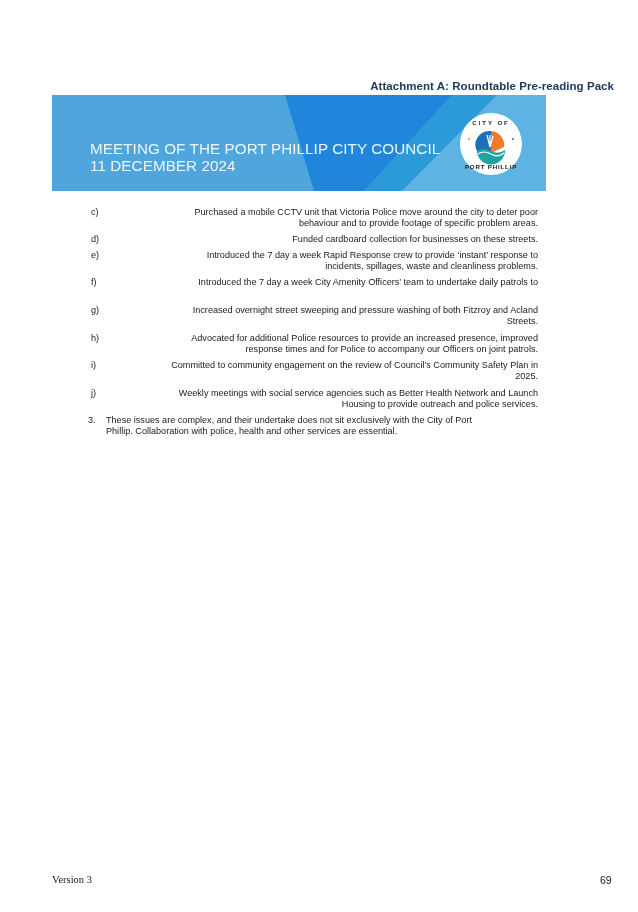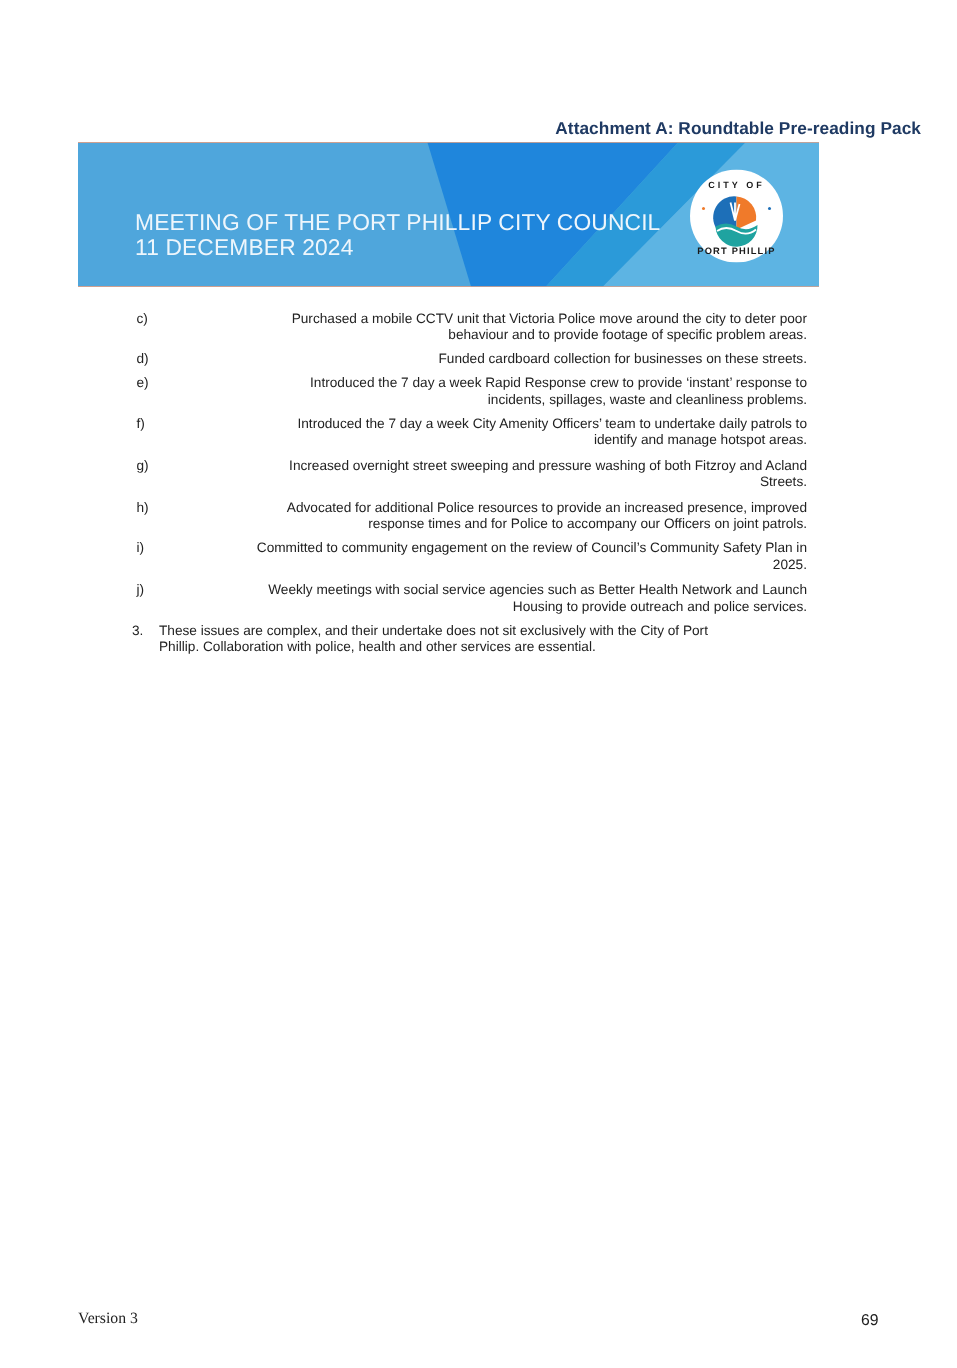--- a/index.html
+++ b/index.html
@@ -7,21 +7,21 @@
       width: 638px; height: 912px; background: #ffffff; position: relative; overflow: hidden;
       font-family: "Liberation Sans", sans-serif; color: #1f1f1f;
     }
     .attachment {
       position: absolute; top: 80px; right: 24px;
       font-size: 11.5px; font-weight: bold; color: #1f3a63;
       letter-spacing: 0.05px;
     }
     .banner {
       position: absolute; left: 52px; top: 95px; width: 494px; height: 96px;
-      background: #c2410c; overflow: hidden;
+      background: #15803d; overflow: hidden;
     }
     .banner svg.bg { position: absolute; left: 0; top: 0; }
     .banner-title {
       position: absolute; left: 38px; top: 45px;
       color: #eef6fc; font-size: 15.2px; line-height: 17px; letter-spacing: 0.1px;
     }
     .banner-title div { white-space: nowrap; }
     .logo {
       position: absolute; left: 408px; top: 18px; width: 62px; height: 62px;
     }
@@ -31,21 +31,21 @@
     }
     .item {
       position: absolute; left: 91px; width: 450px;
     }
     .item .lbl { position: absolute; left: 0; top: 0; }
     .item .txt { position: absolute; left: 27px; top: 0; width: 420px; text-align: right; }
     .num-item { position: absolute; left: 88px; width: 460px; }
     .num-item .lbl { position: absolute; left: 0; top: 0; }
     .num-item .txt { position: absolute; left: 18px; top: 0; width: 440px; }
     .footer-left { position: absolute; left: 52px; top: 874px; font-size: 10.5px; color: #222; font-family: Liberation Serif, serif; }
-    .footer-right { position: absolute; left: 574px; top: 874px; font-size: 10.5px; color: #222; }
+    .footer-right { position: absolute; left: 600px; top: 874px; font-size: 10.5px; color: #222; }
   </style>
 </head>
 <body>
 
 <div class="attachment">Attachment A: Roundtable Pre-reading Pack</div>
 
 <div class="banner">
   <svg class="bg" width="494" height="96" viewBox="0 0 494 96">
     <rect x="0" y="0" width="494" height="96" fill="#4fa6dc"></rect>
     <polygon points="233,0 400,0 312,96 262,96" fill="#1f86dc"></polygon>
@@ -88,21 +88,20 @@
     <span class="lbl">e)</span>
     <div class="txt">
       <div>Introduced the 7 day a week Rapid Response crew to provide ‘instant’ response to</div>
       <div>incidents, spillages, waste and cleanliness problems.</div>
     </div>
   </div>
   <div class="item" style="top:277px">
     <span class="lbl">f)</span>
     <div class="txt">
       <div>Introduced the 7 day a week City Amenity Officers’ team to undertake daily patrols to</div>
-      <div>identify and manage hotspot areas.</div>
     </div>
   </div>
   <div class="item" style="top:305px">
     <span class="lbl">g)</span>
     <div class="txt">
       <div>Increased overnight street sweeping and pressure washing of both Fitzroy and Acland</div>
       <div>Streets.</div>
     </div>
   </div>
   <div class="item" style="top:333px">

